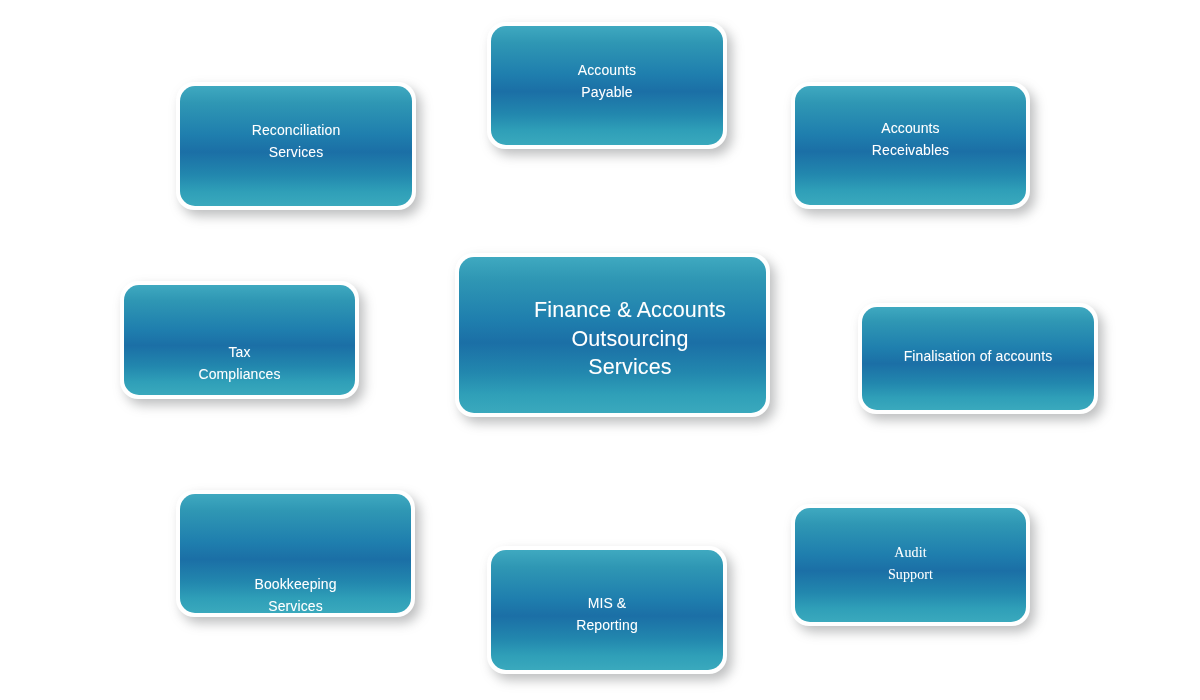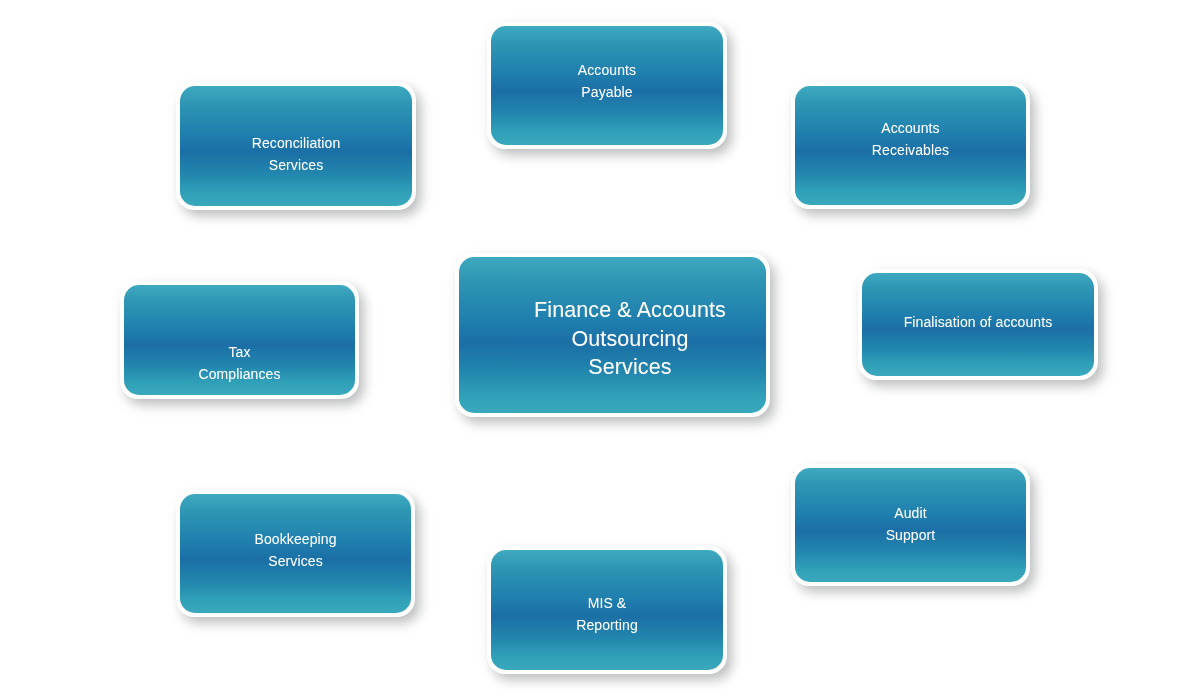--- a/index.html
+++ b/index.html
@@ -62,44 +62,44 @@
     line-height: 22px;
   }
   
   .node.hub .node-label {
     font-size: 21.5px;
     line-height: 28.5px;
   }
 
   
   #node-reconciliation      { left: 176px;  top: 82px;  width: 240px; height: 128px; }
-  #node-reconciliation .node-label   { padding-top: 46px; }
+  #node-reconciliation .node-label   { padding-top: 33px; }
 
   #node-accounts-payable    { left: 487px;  top: 22px;  width: 240px; height: 127px; }
   #node-accounts-payable .node-label { padding-top: 33px; }
 
   #node-accounts-receivable { left: 791px;  top: 82px;  width: 239px; height: 127px; }
   #node-accounts-receivable .node-label { padding-top: 31px; }
 
   #node-tax-compliances     { left: 120px;  top: 281px; width: 239px; height: 118px; }
   #node-tax-compliances .node-label  { padding-top: 56px; }
 
   #node-hub                 { left: 455px;  top: 253px; width: 315px; height: 164px; }
   #node-hub .node-label              { padding-top: 39px; margin-left: 35px; }
 
-  #node-finalisation        { left: 858px;  top: 269px; width: 240px; height: 111px; }
+  #node-finalisation        { left: 858px;  top: 303px; width: 240px; height: 111px; }
   #node-finalisation .node-label     { padding-top: 38px; }
 
   #node-bookkeeping         { left: 176px;  top: 490px; width: 239px; height: 127px; }
-  #node-bookkeeping .node-label      { padding-top: 34px; }
+  #node-bookkeeping .node-label      { padding-top: 34px; margin-top: 45px; }
 
   #node-mis-reporting       { left: 487px;  top: 546px; width: 240px; height: 128px; }
   #node-mis-reporting .node-label    { padding-top: 42px; }
 
-  #node-audit-support       { left: 791px;  top: 464px; width: 239px; height: 122px; }
+  #node-audit-support       { left: 791px;  top: 504px; width: 239px; height: 122px; font-family: Liberation Serif, serif; }
   #node-audit-support .node-label    { padding-top: 34px; }
 </style>
 </head>
 <body>
 
 <div id="diagram-canvas">
 
   <div class="node satellite" id="node-reconciliation">
     <div class="node-inner">
       <span class="node-label">Reconciliation

